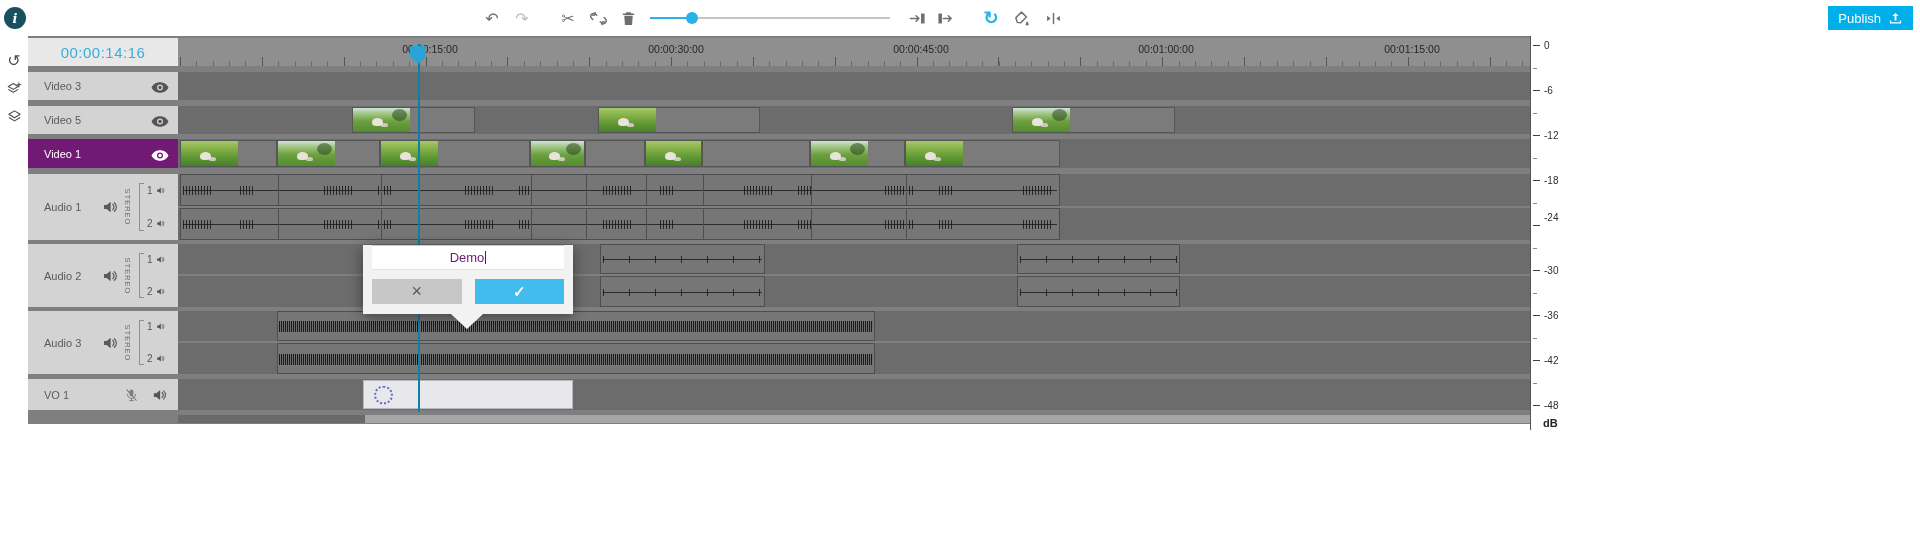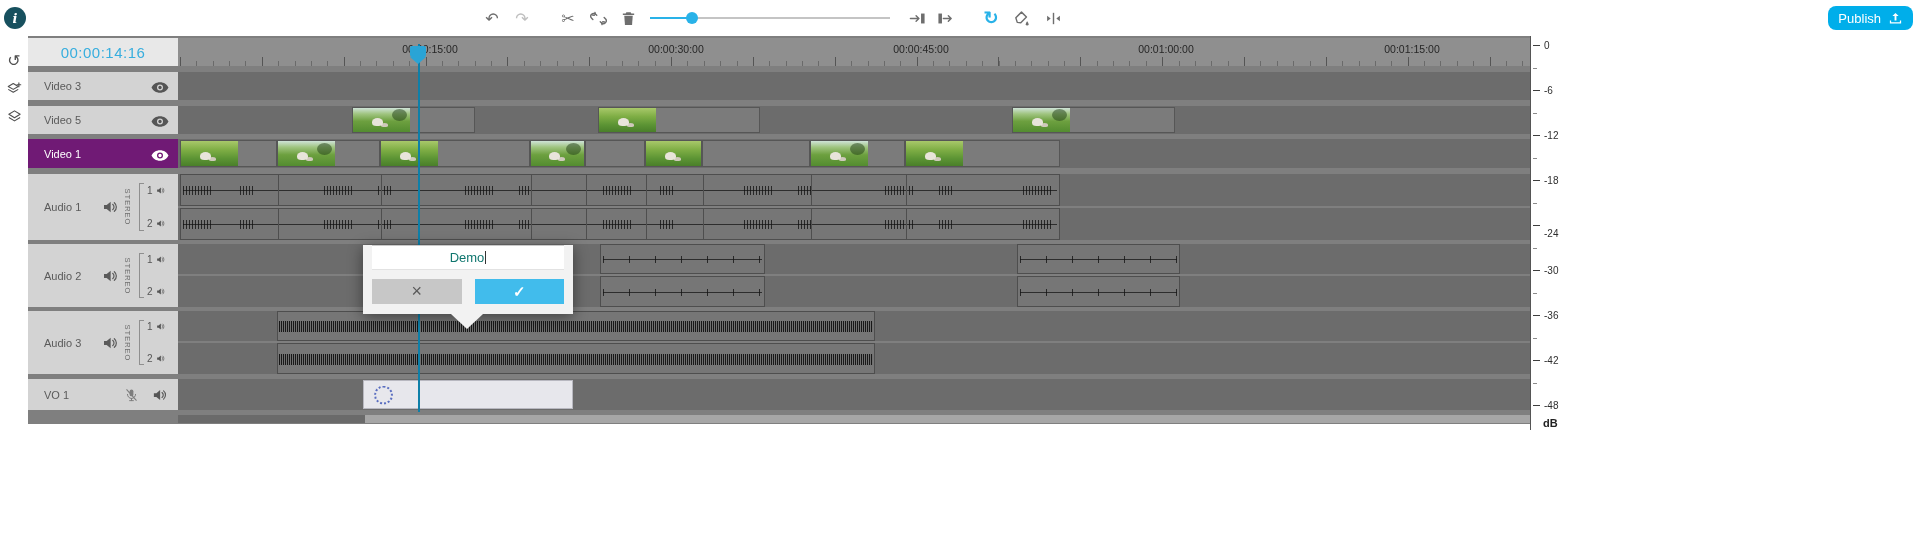--- a/index.html
+++ b/index.html
@@ -10,21 +10,21 @@
   #info-btn{position:absolute;left:4px;top:7px;width:22px;height:22px;border-radius:50%;background:#17505e;color:#fff;
     display:flex;align-items:center;justify-content:center;font-family:"DejaVu Serif",serif;font-style:italic;font-weight:bold;font-size:13px;cursor:pointer;}
   .tbi{position:absolute;top:0;width:28px;height:36px;display:flex;align-items:center;justify-content:center;
     font-size:16px;color:#6e6e6e;cursor:pointer;}
   .tbi svg{width:17px;height:17px;}
   .tbi.disabled{color:#bfbfbf;}
   .tbi.accent{color:#29b2e8;font-size:18px;font-weight:bold;}
   #zoom-slider{position:absolute;top:17px;height:2px;background:#c4c4c4;cursor:pointer;}
   #zoom-slider .zs-fill{position:absolute;left:0;top:0;height:2px;width:42px;background:#29b2e8;}
   #zoom-slider .zs-handle{position:absolute;left:36px;top:-5px;width:12px;height:12px;border-radius:50%;background:#29b2e8;cursor:pointer;}
-  #publish-btn{position:absolute;right:7px;top:6px;height:24px;background:#00aeea;color:#fff;border-radius:8px;
+  #publish-btn{position:absolute;right:7px;top:6px;height:24px;background:#00aeea;color:#fff;border-radius:0;
     display:flex;align-items:center;gap:7px;padding:0 10px;font-size:13px;cursor:pointer;}
   #publish-btn svg{width:15px;height:15px;color:#fff;}
 
   
   #left-rail{position:absolute;left:0;top:36px;width:28px;height:390px;background:#fff;z-index:25;}
   .rli{position:absolute;left:0;width:28px;height:24px;display:flex;align-items:center;justify-content:center;color:#4f4f4f;font-size:16px;cursor:pointer;}
   .rli svg{width:15px;height:15px;}
 
   
   #timeline{position:absolute;left:28px;top:36px;width:1502px;height:378px;background:#7f7f7f;overflow:hidden;z-index:1;}
@@ -97,21 +97,21 @@
   
   #hscroll{position:absolute;left:28px;top:414px;width:1502px;height:10px;background:#7f7f7f;z-index:5;}
   #hscroll .htrack{position:absolute;left:150px;right:0;top:1px;height:8px;background:#a6a6a6;cursor:pointer;}
   #hscroll .hthumb{position:absolute;left:0;top:0;width:187px;height:8px;background:#6a6a6a;cursor:grab;}
 
   
   #dialog{position:absolute;left:363px;top:245px;width:210px;background:#f2f2f2;z-index:40;
     box-shadow:0 3px 14px rgba(0,0,0,.45);}
   .dlg-msg{padding:13px 16px 9px;font-size:13px;color:#5c5c5c;text-align:center;line-height:1.35;}
   .dlg-input{margin:0 9px;height:23px;background:#fff;border-top:1px solid #c9c9c9;border-bottom:1px solid #e2e2e2;
-    display:flex;align-items:center;justify-content:center;font-size:13px;color:#0f766e;cursor:text;}
+    display:flex;align-items:center;justify-content:center;font-size:13px;color:#701a75;cursor:text;}
   .caret{display:inline-block;width:1px;height:13px;background:#333;margin-left:1px;}
   .dlg-btns{display:flex;gap:13px;margin:9px 9px 10px;}
   .dlg-btn{flex:1;height:25px;display:flex;align-items:center;justify-content:center;cursor:pointer;}
   .dlg-btn.cancel{background:#c7c7c7;color:#5a5a5a;font-size:18px;}
   .dlg-btn.ok{background:#41bcec;color:#fff;font-size:15px;font-weight:bold;}
   .dlg-arrow{position:absolute;left:88px;top:100%;width:0;height:0;
     border-left:16px solid transparent;border-right:16px solid transparent;border-top:15px solid #f2f2f2;}
 </style>
 </head>
 <body>
@@ -472,21 +472,21 @@
   <div class="db-tick" style="top:54px"></div> 
     <div class="db-lbl" style="top:49px">-6</div>
   <div class="db-minor" style="top:77px"></div>
   <div class="db-tick" style="top:99px"></div> 
     <div class="db-lbl" style="top:94px">-12</div>
   <div class="db-minor" style="top:122px"></div>
   <div class="db-tick" style="top:144px"></div>
     <div class="db-lbl" style="top:139px">-18</div>
   <div class="db-minor" style="top:167px"></div>
   <div class="db-tick" style="top:189px"></div>
-    <div class="db-lbl" style="top:192px">-24</div>
+    <div class="db-lbl" style="top:176px">-24</div>
   <div class="db-minor" style="top:212px"></div>
   <div class="db-tick" style="top:234px"></div>
     <div class="db-lbl" style="top:229px">-30</div>
   <div class="db-minor" style="top:257px"></div>
   <div class="db-tick" style="top:279px"></div>
     <div class="db-lbl" style="top:274px">-36</div>
   <div class="db-minor" style="top:302px"></div>
   <div class="db-tick" style="top:324px"></div>
     <div class="db-lbl" style="top:319px">-42</div>
   <div class="db-minor" style="top:347px"></div>

